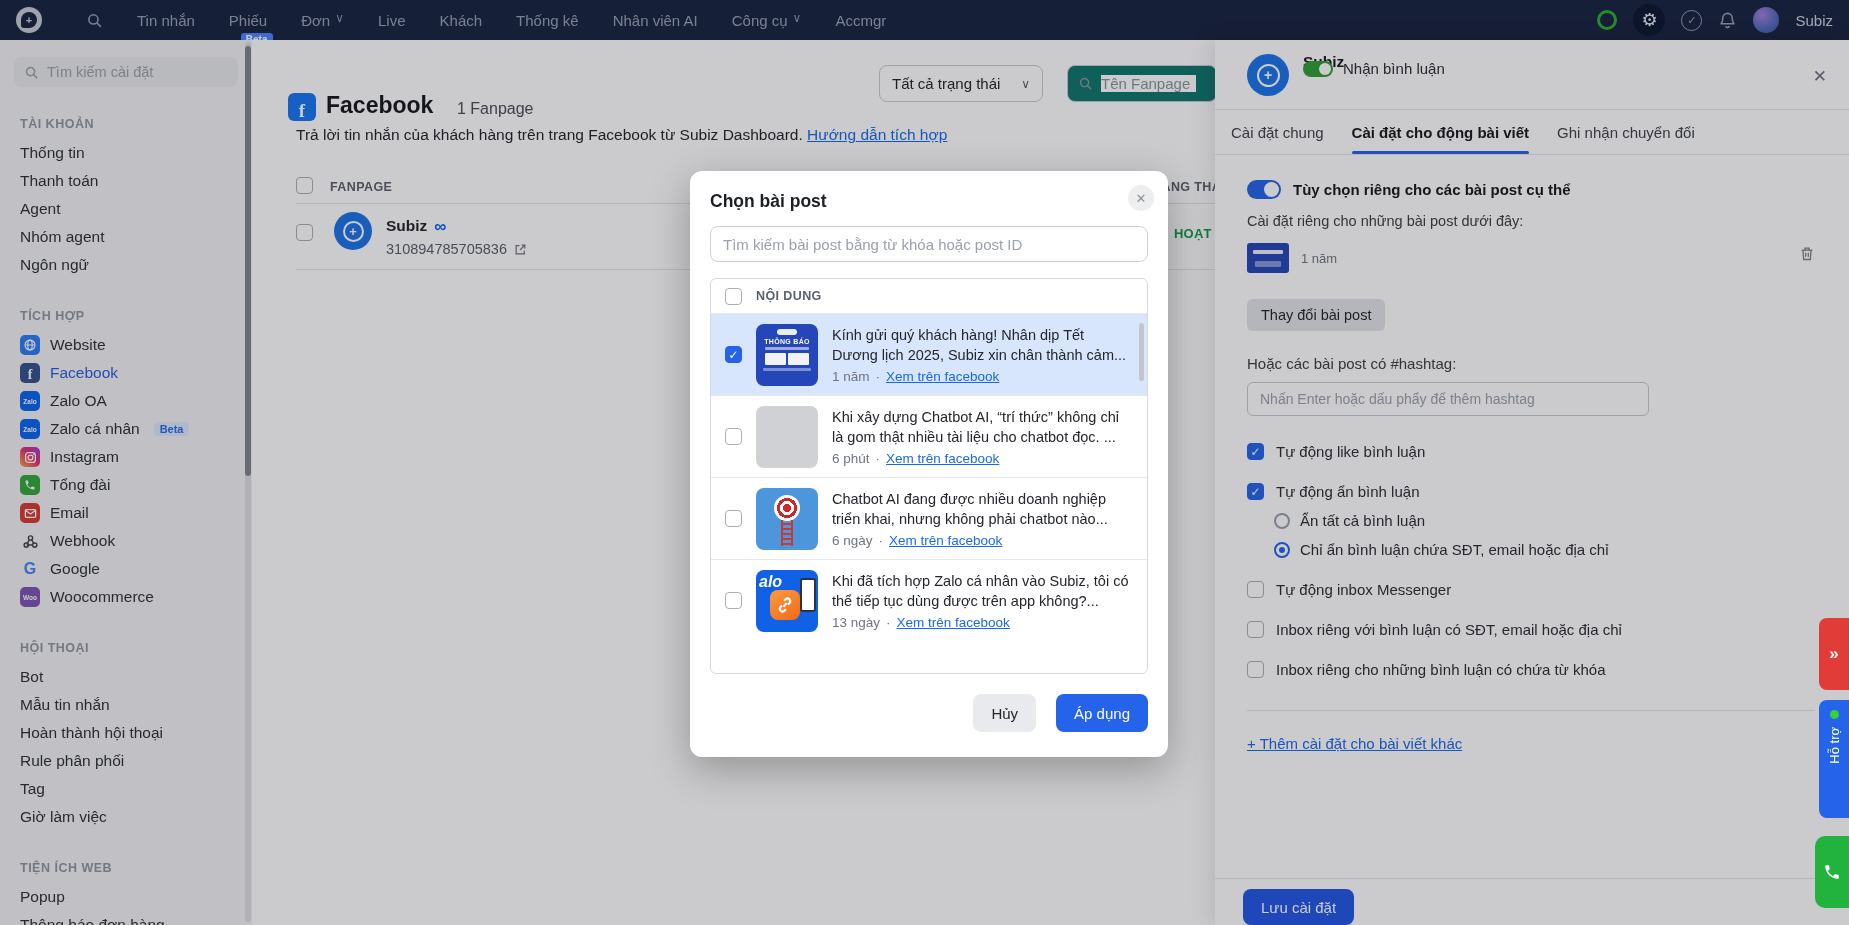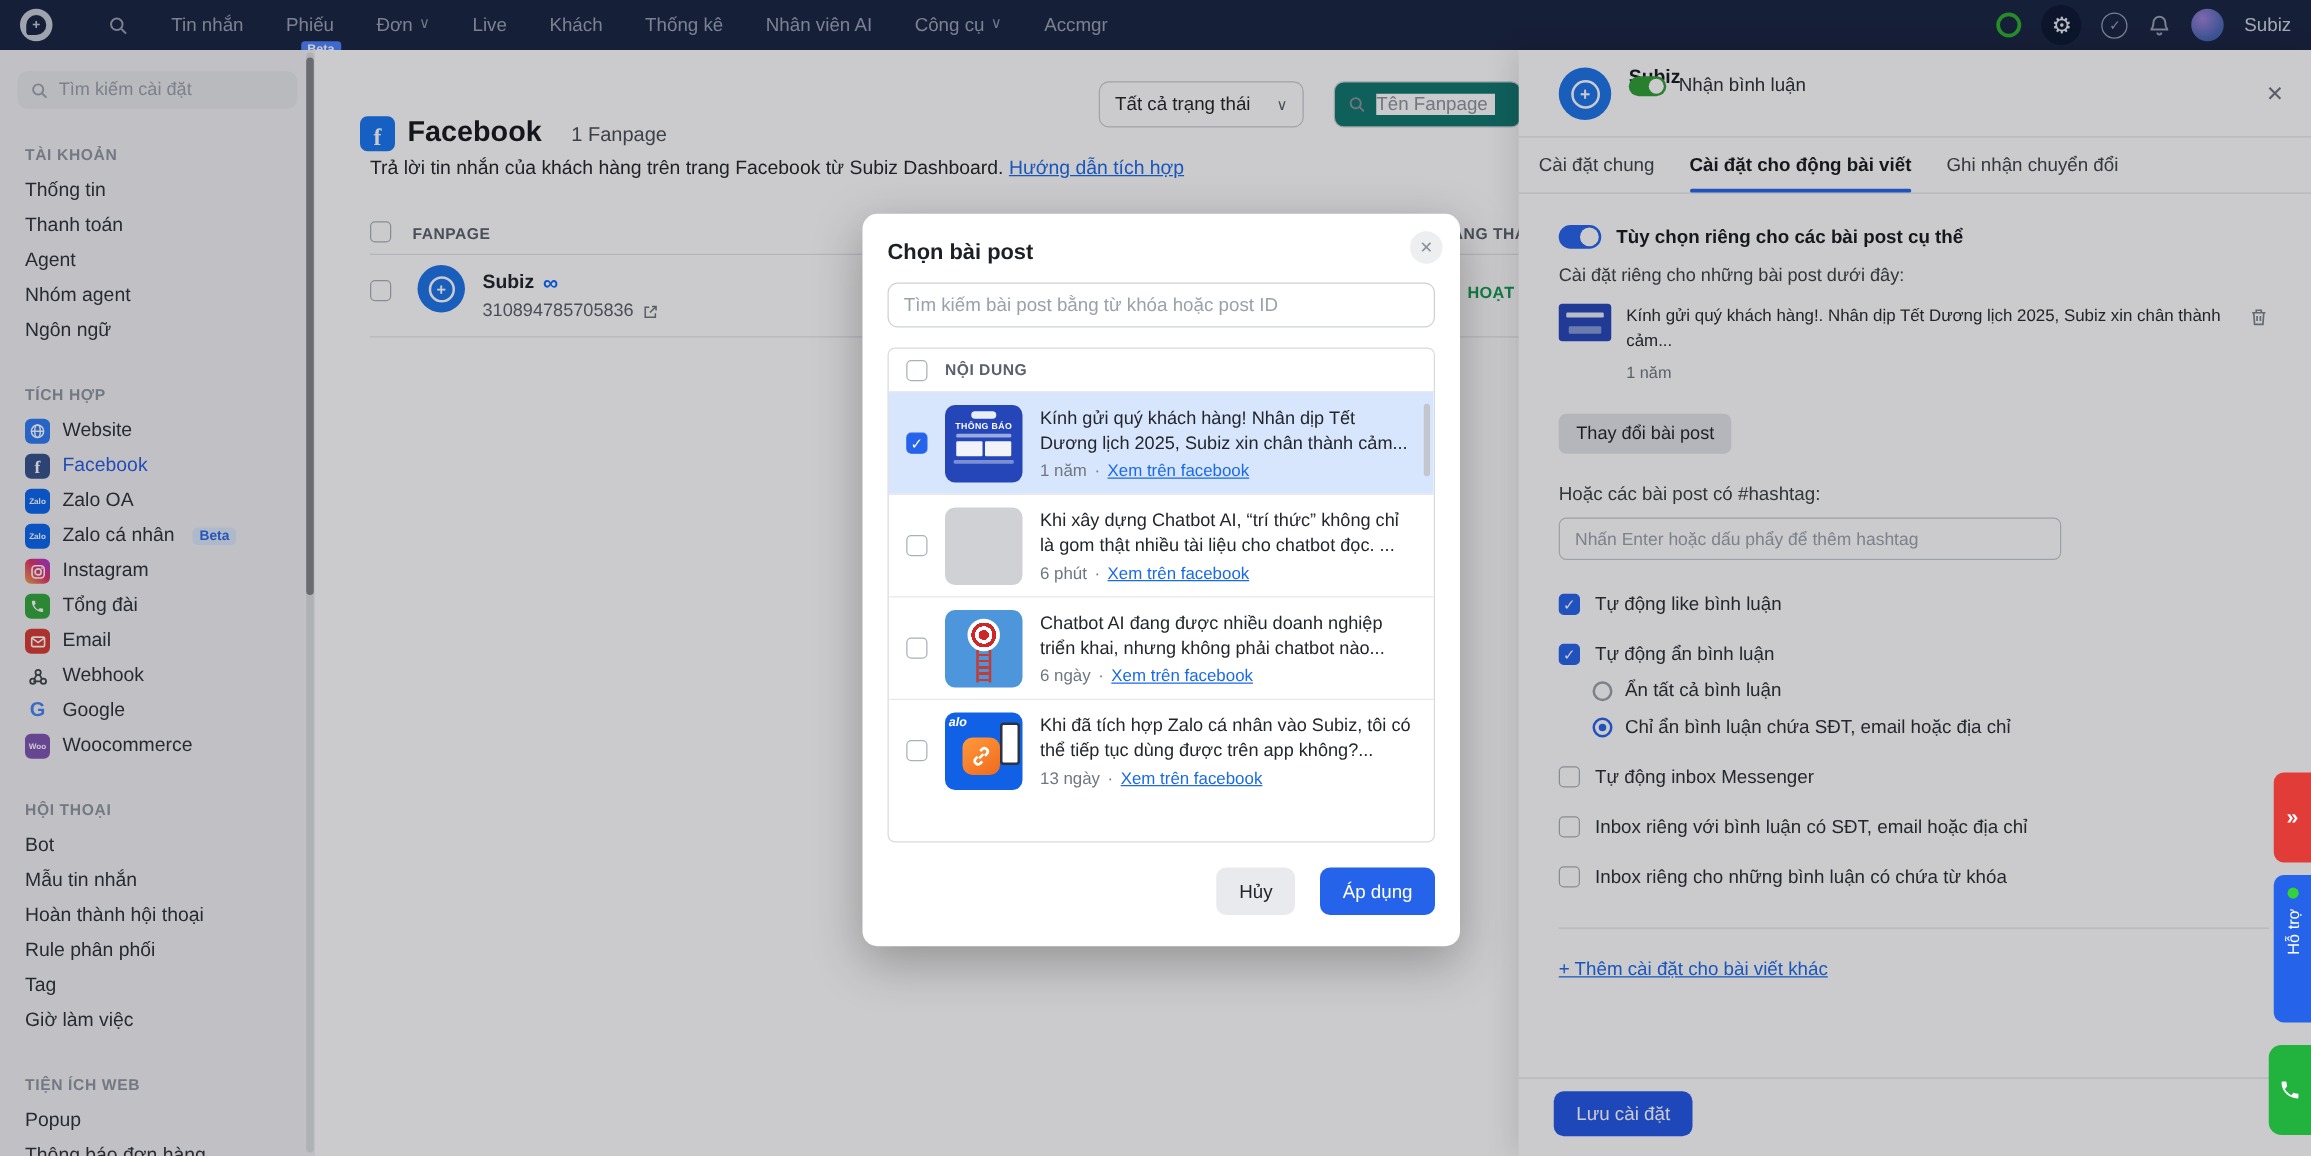--- a/index.html
+++ b/index.html
@@ -96,21 +96,21 @@
   .p-hash-input{margin-top:10px;width:402px;height:34px;border:1px solid #c6cad1;border-radius:6px;padding:0 12px;font-size:14px;color:#333;font-family:inherit;outline:none;background:#fff}
   .p-hash-input::placeholder{color:#9aa1ab}
   .opt{display:flex;align-items:center;gap:12px;margin-top:23px;font-size:15px;color:#2b2e34}
   .opt:first-of-type{margin-top:27px}
   .radio-row{display:flex;align-items:center;gap:10px;margin:12px 0 0 27px;font-size:15px;color:#2b2e34}
   .radio{width:16px;height:16px;border-radius:50%;border:2px solid #9aa0a8;flex:none;position:relative}
   .radio.sel{border-color:#2563eb}
   .radio.sel::after{content:"";position:absolute;left:3px;top:3px;width:6px;height:6px;border-radius:50%;background:#2563eb}
   .p-div{margin-top:32px;height:1px;background:#e3e5e9}
   .p-add{display:inline-block;margin-top:24px;font-size:15px;color:#1a6ae8;text-decoration:underline;cursor:pointer}
-  .p-foot{position:absolute;left:0;right:0;bottom:0;height:63px;border-top:1px solid #e3e5e9;background:#fff}
+  .p-foot{position:absolute;left:0;right:0;bottom:0;height:47px;border-top:1px solid #e3e5e9;background:#fff}
   .p-save{margin:10px 0 0 28px;height:36px;padding:0 18px;background:#2257e6;color:#fff;border:none;border-radius:8px;font-size:15px;font-family:inherit;cursor:pointer}
 
   
   .overlay{position:absolute;inset:0;background:rgba(16,19,26,.22);z-index:10}
 
   
   .modal{position:absolute;left:690px;top:171px;width:478px;height:586px;background:#fff;border-radius:12px;box-shadow:0 12px 40px rgba(0,0,0,.28);z-index:20;padding:20px}
   .m-title{font-size:17.5px;font-weight:700;color:#1c1f24}
   .m-close{position:absolute;right:14px;top:14px;width:26px;height:26px;border-radius:50%;background:#eceef0;color:#8c929b;font-size:13px;display:flex;align-items:center;justify-content:center;cursor:pointer}
   .m-search{margin-top:14px;width:100%;height:36px;border:1px solid #cdd1d7;border-radius:8px;padding:0 12px;font-size:15px;color:#333;font-family:inherit;outline:none}
@@ -136,21 +136,21 @@
   .t-notice .pill{width:20px;height:6px;background:#e9edf6;border-radius:3px}
   .t-notice b{color:#fff;font-size:7px;margin-top:3px;letter-spacing:.3px}
   .t-notice .ln{width:44px;height:3px;background:rgba(255,255,255,.55);margin-top:2px;border-radius:1px}
   .t-notice .boxes{display:flex;gap:2px;margin-top:3px}
   .t-notice .boxes i{width:21px;height:12px;background:#f1f3f8;border-radius:1px;display:block}
   .t-notice .ln2{width:48px;height:3px;background:rgba(255,255,255,.4);margin-top:3px;border-radius:1px}
   .t-target{background:#4d96dc}
   .t-target .tgt{position:absolute;left:50%;top:7px;transform:translateX(-50%);width:26px;height:26px;border-radius:50%;background:radial-gradient(circle,#cf2727 0 4px,#fff 4px 7px,#cf2727 7px 10px,#fff 10px 13px)}
   .t-target .lad{position:absolute;left:50%;top:32px;transform:translateX(-50%);width:12px;height:26px;background:repeating-linear-gradient(to bottom,transparent 0 3px,#c43b34 3px 5px);border-left:2px solid #c43b34;border-right:2px solid #c43b34}
   .t-zalo{background:#1161e6}
-  .t-zalo .alo{position:absolute;left:3px;top:3px;color:#fff;font-weight:700;font-size:10px;font-style:italic}
+  .t-zalo .alo{position:absolute;left:3px;top:3px;color:#fff;font-weight:700;font-size:16px;font-style:italic}
   .t-zalo .ph{position:absolute;right:2px;top:8px;width:16px;height:34px;background:#fff;border-radius:3px;border:2px solid #2b3340}
   .t-zalo .org{position:absolute;left:14px;top:20px;width:30px;height:30px;border-radius:8px;background:linear-gradient(145deg,#ff9a3c,#ef6a1d)}
   .t-zalo .org svg{position:absolute;left:5px;top:5px}
 
   
   .w-red{position:absolute;right:0;top:618px;width:30px;height:72px;background:#e23c39;border-radius:8px 0 0 8px;z-index:30;display:flex;align-items:center;justify-content:center;color:#fff;font-size:17px;font-weight:700;cursor:pointer}
   .w-blue{position:absolute;right:0;top:700px;width:30px;height:118px;background:#2563eb;border-radius:8px 0 0 8px;z-index:30;display:flex;flex-direction:column;align-items:center;padding-top:10px;gap:8px;cursor:pointer}
   .w-blue .dot{width:9px;height:9px;border-radius:50%;background:#35d13c}
   .w-blue span{writing-mode:vertical-rl;transform:rotate(180deg);color:#fff;font-size:13px}
   .w-green{position:absolute;right:0;top:836px;width:34px;height:72px;background:#22b33e;border-radius:10px 0 0 10px;z-index:30;display:flex;align-items:center;justify-content:center;cursor:pointer}
@@ -414,21 +414,20 @@
       <div class="p-toggle-row">
         <span class="toggle tg-md tg-blue">
             <i></i>
           </span>
         <span>Tùy chọn riêng cho các bài post cụ thể</span>
       </div>
       <div class="p-sublabel">Cài đặt riêng cho những bài post dưới đây:</div>
       <div class="p-post">
         <div class="p-thumb"></div>
         <div style="flex:1">
-          <div class="p-post-text">Kính gửi quý khách hàng!. Nhân dịp Tết Dương lịch 2025, Subiz xin chân thành cảm...</div>
           <div class="p-post-time">1 năm</div>
         </div>
         <svg class="p-trash" width="16" height="17" viewBox="0 0 24 24" fill="none" stroke="#7c828c" stroke-width="2">
             <path d="M4 7h16"></path>
             <path d="M9 7V4h6v3"></path>
             <path d="M6 7l1 14h10l1-14"></path>
             <path d="M10 11v6M14 11v6"></path>
           </svg>
       </div>
       <button class="p-change-btn">Thay đổi bài post</button>

